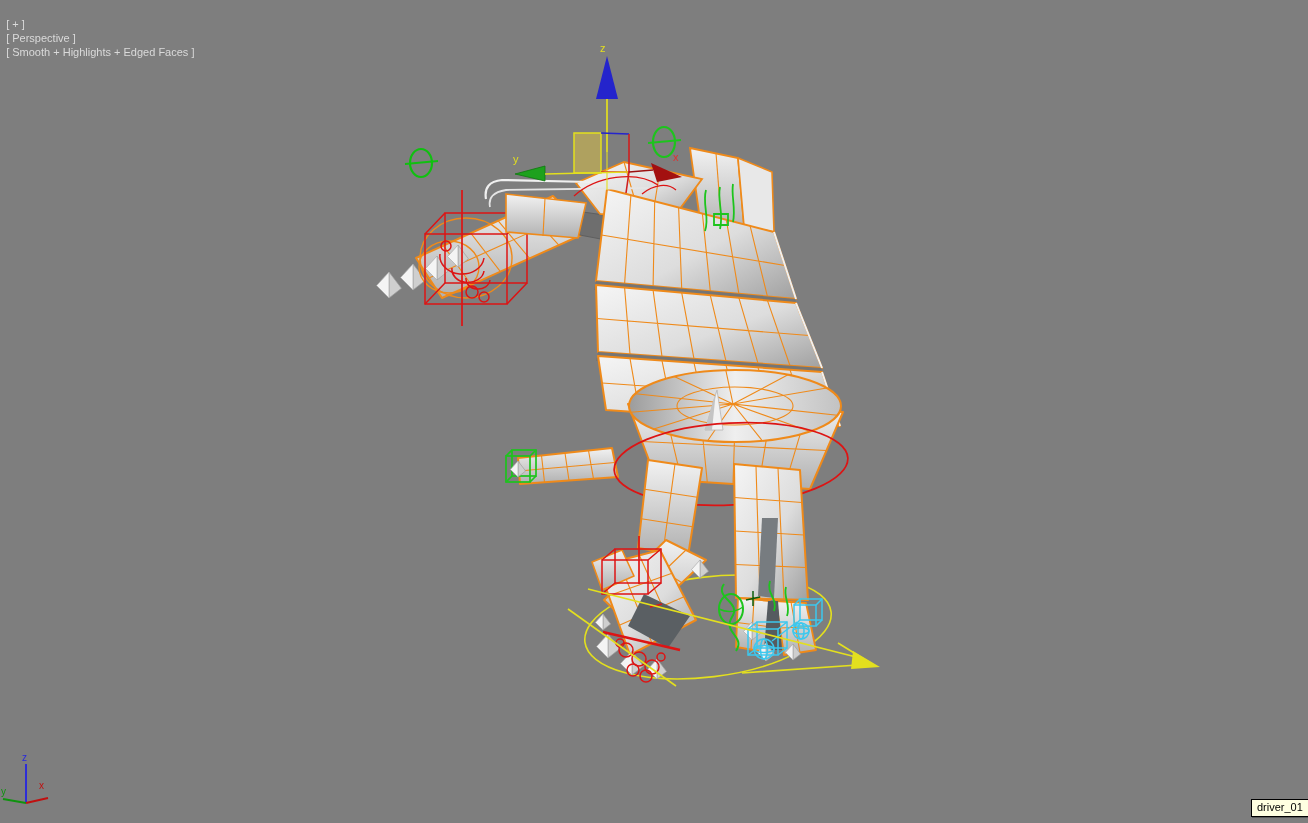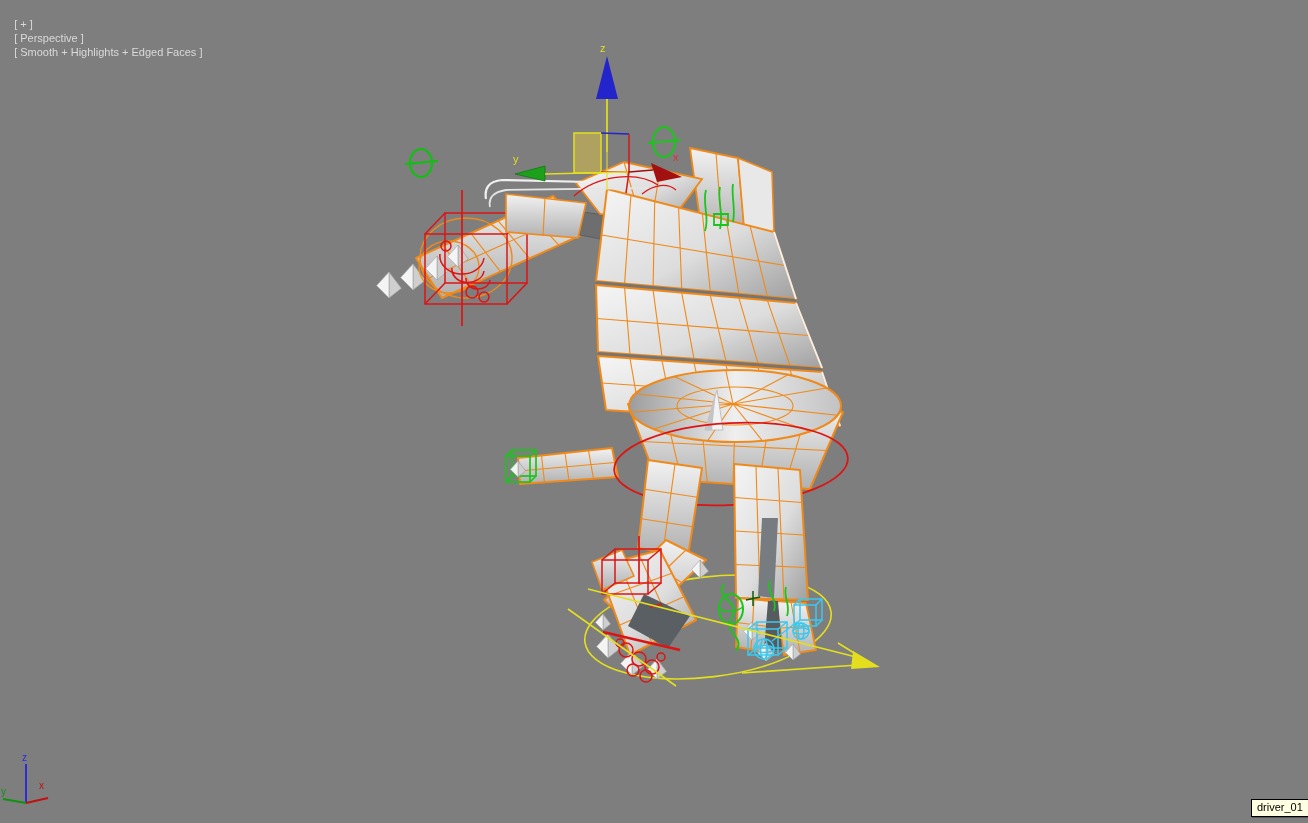--- a/index.html
+++ b/index.html
@@ -1,19 +1,19 @@
 <!DOCTYPE html>
 <html style="--background: #7e7e7e; --viewport-text: #dadada; --wireframe: #ef8a1a; --selection-red: #dd1414; --control-green: #1dc41d; --control-cyan: #3cc8ee; --control-yellow: #e3df1e; --gizmo-z-blue: #2424cc; --gizmo-x-dark-red: #9b1010; --axis-x-red: #c01010; --axis-y-green: #0f930f; --axis-z-blue: #2929dd; --tooltip-bg: #ffffe1; --tooltip-text: #000000; --mesh-light: #f5f5f5; --mesh-dark: #a0a0a0;"><head>
 <meta charset="utf-8">
 <style>
   html,body{margin:0;padding:0;width:1308px;height:823px;overflow:hidden;
     background:var(--background,#7e7e7e);font-family:"Liberation Sans",sans-serif;}
   .stage{position:relative;width:1308px;height:823px;}
   svg.scene{position:absolute;left:0;top:0;}
-  .viewport-label{position:absolute;left:8px;top:3px;font-size:11px;line-height:14px;
+  .viewport-label{position:absolute;left:0;top:3px;font-size:11px;line-height:14px;
     color:var(--viewport-text,#d9d9d9);user-select:none;white-space:pre;}
   .viewport-label span{margin-right:4px;cursor:pointer;}
   .obj-tooltip{position:absolute;left:1251px;top:799px;
     background:var(--tooltip-bg,#ffffe1);color:var(--tooltip-text,#000);
     border:1px solid #000;box-shadow:1px 1px 0 rgba(70,70,70,.65);
     font-size:11px;line-height:13px;padding:1px 5px 2px;white-space:nowrap;}
   text{font-family:"Liberation Sans",sans-serif;}
 </style>
 </head>
 <body>

